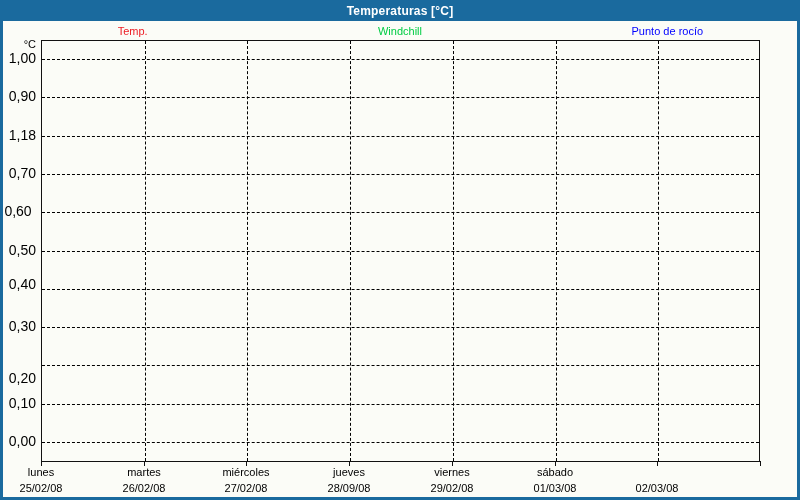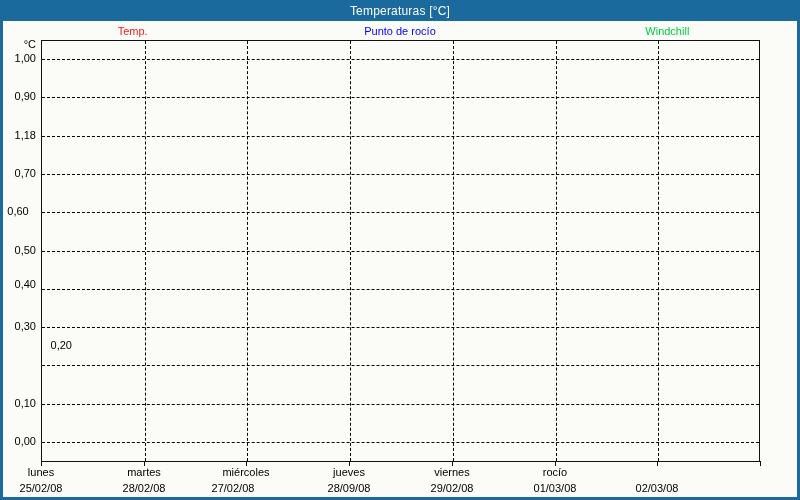--- a/index.html
+++ b/index.html
@@ -8,21 +8,21 @@
     background:#FBFCF7;
     font-family:"Liberation Sans",sans-serif;
     overflow:hidden;
   }
   .titlebar{
     position:absolute;left:0;top:0;width:800px;height:21px;
     background:#1A6A9E;
     display:flex;align-items:center;justify-content:center;
   }
   .titlebar span{
-    color:#ffffff;font-size:12px;font-weight:normal;letter-spacing:.2px;
+    color:#ffffff;font-size:12px;font-weight:bold;letter-spacing:.2px;
   }
   .edge{position:absolute;background:#1A6A9E;}
   .edge.left{left:0;top:21px;bottom:0;width:3px;}
   .edge.right{right:0;top:21px;bottom:0;width:3px;}
   .edge.bottom{left:0;bottom:0;width:800px;height:3px;}
   .legend{
     position:absolute;left:3px;right:3px;top:24px;height:15px;
     display:flex;
     gap:8px;
   }
@@ -37,21 +37,21 @@
   .hgrid{
     position:absolute;left:0;right:0;height:0;
     border-top:1px dashed #000000;
   }
   .vgrid{
     position:absolute;top:0;bottom:0;width:0;
     border-left:1px dashed #000000;
   }
   .ylabel{
     position:absolute;left:0;width:36px;height:13px;
-    font-size:11px;line-height:13px;text-align:right;color:#000000;
+    font-size:14px;line-height:13px;text-align:right;color:#000000;
   }
   .yunit{
     position:absolute;left:0;width:36px;top:38px;height:12px;
     font-size:11px;line-height:12px;text-align:right;color:#000000;
   }
   .xtick{
     position:absolute;width:1px;height:5px;top:461px;background:#111111;
   }
   .xday,.xdate{
     position:absolute;width:104px;height:13px;text-align:center;
@@ -68,22 +68,22 @@
   <div class="titlebar" style="background: rgb(26, 106, 158);">
     <span>Temperaturas [°C]</span>
   </div>
 
   <div class="edge left" style="background: rgb(26, 106, 158);"></div>
   <div class="edge right" style="background: rgb(26, 106, 158);"></div>
   <div class="edge bottom" style="background: rgb(26, 106, 158);"></div>
 
   <div class="legend">
     <div class="legend-item" style="color: rgb(237, 28, 36);">Temp.</div>
+    <div class="legend-item" style="color: rgb(0, 204, 68);">Windchill</div>
     <div class="legend-item" style="color: rgb(0, 0, 255);">Punto de rocío</div>
-    <div class="legend-item" style="color: rgb(0, 204, 68);">Windchill</div>
   </div>
 
   <div class="yunit">°C</div>
 
   <div class="plot">
     <div id="hgrid-container">
         <div class="hgrid" style="top: 18px;"></div>
         <div class="hgrid" style="top: 56.3px;"></div>
         <div class="hgrid" style="top: 94.6px;"></div>
         <div class="hgrid" style="top: 132.9px;"></div>
@@ -107,44 +107,44 @@
 
   <div id="ylabel-container">
       <div class="ylabel" style="top: 52px;">1,00</div>
       <div class="ylabel" style="top: 90.3px; text-align: right;">0,90</div>
       <div class="ylabel" style="top: 128.6px;">1,18</div>
       <div class="ylabel" style="top: 166.9px;">0,70</div>
       <div class="ylabel" style="top: 205.2px; text-align: center;">0,60</div>
       <div class="ylabel" style="top: 243.5px;">0,50</div>
       <div class="ylabel" style="top: 278px;">0,40</div>
       <div class="ylabel" style="top: 320.1px;">0,30</div>
-      <div class="ylabel" style="top: 339px; padding-left: 36px;">0,20</div>
+      <div class="ylabel" style="top: 372px;">0,20</div>
       <div class="ylabel" style="top: 396.7px;">0,10</div>
       <div class="ylabel" style="top: 435px;">0,00</div>
     </div>
   <div id="xtick-container">
       <div class="xtick" style="left: 41px;"></div>
       <div class="xtick" style="left: 144px;"></div>
       <div class="xtick" style="left: 246px;"></div>
       <div class="xtick" style="left: 349px;"></div>
       <div class="xtick" style="left: 452px;"></div>
       <div class="xtick" style="left: 555px;"></div>
       <div class="xtick" style="left: 657px;"></div>
       <div class="xtick" style="left: 760px;"></div>
     </div>
   <div id="xlabel-container">
       <div class="xday" style="left: -11px;">lunes</div>
       <div class="xdate" style="left: -11px;">25/02/08</div>
       <div class="xday" style="left: 92px;">martes</div>
-      <div class="xdate" style="left: 92px;">28/02/08</div>
+      <div class="xdate" style="left: 92px;">26/02/08</div>
       <div class="xday" style="left: 194px;">miércoles</div>
-      <div class="xdate" style="left: 181px;">27/02/08</div>
+      <div class="xdate" style="left: 194px;">27/02/08</div>
       <div class="xday" style="left: 297px;">jueves</div>
       <div class="xdate" style="left: 297px;">28/09/08</div>
       <div class="xday" style="left: 400px;">viernes</div>
       <div class="xdate" style="left: 400px;">29/02/08</div>
-      <div class="xday" style="left: 503px;">rocío</div>
+      <div class="xday" style="left: 503px;">sábado</div>
       <div class="xdate" style="left: 503px;">01/03/08</div>
       <div class="xday" style="left: 605px; margin-top: 44px;">domingo</div>
       <div class="xdate" style="left: 605px;">02/03/08</div>
     </div>
 
 </div>
 
 </body></html>

